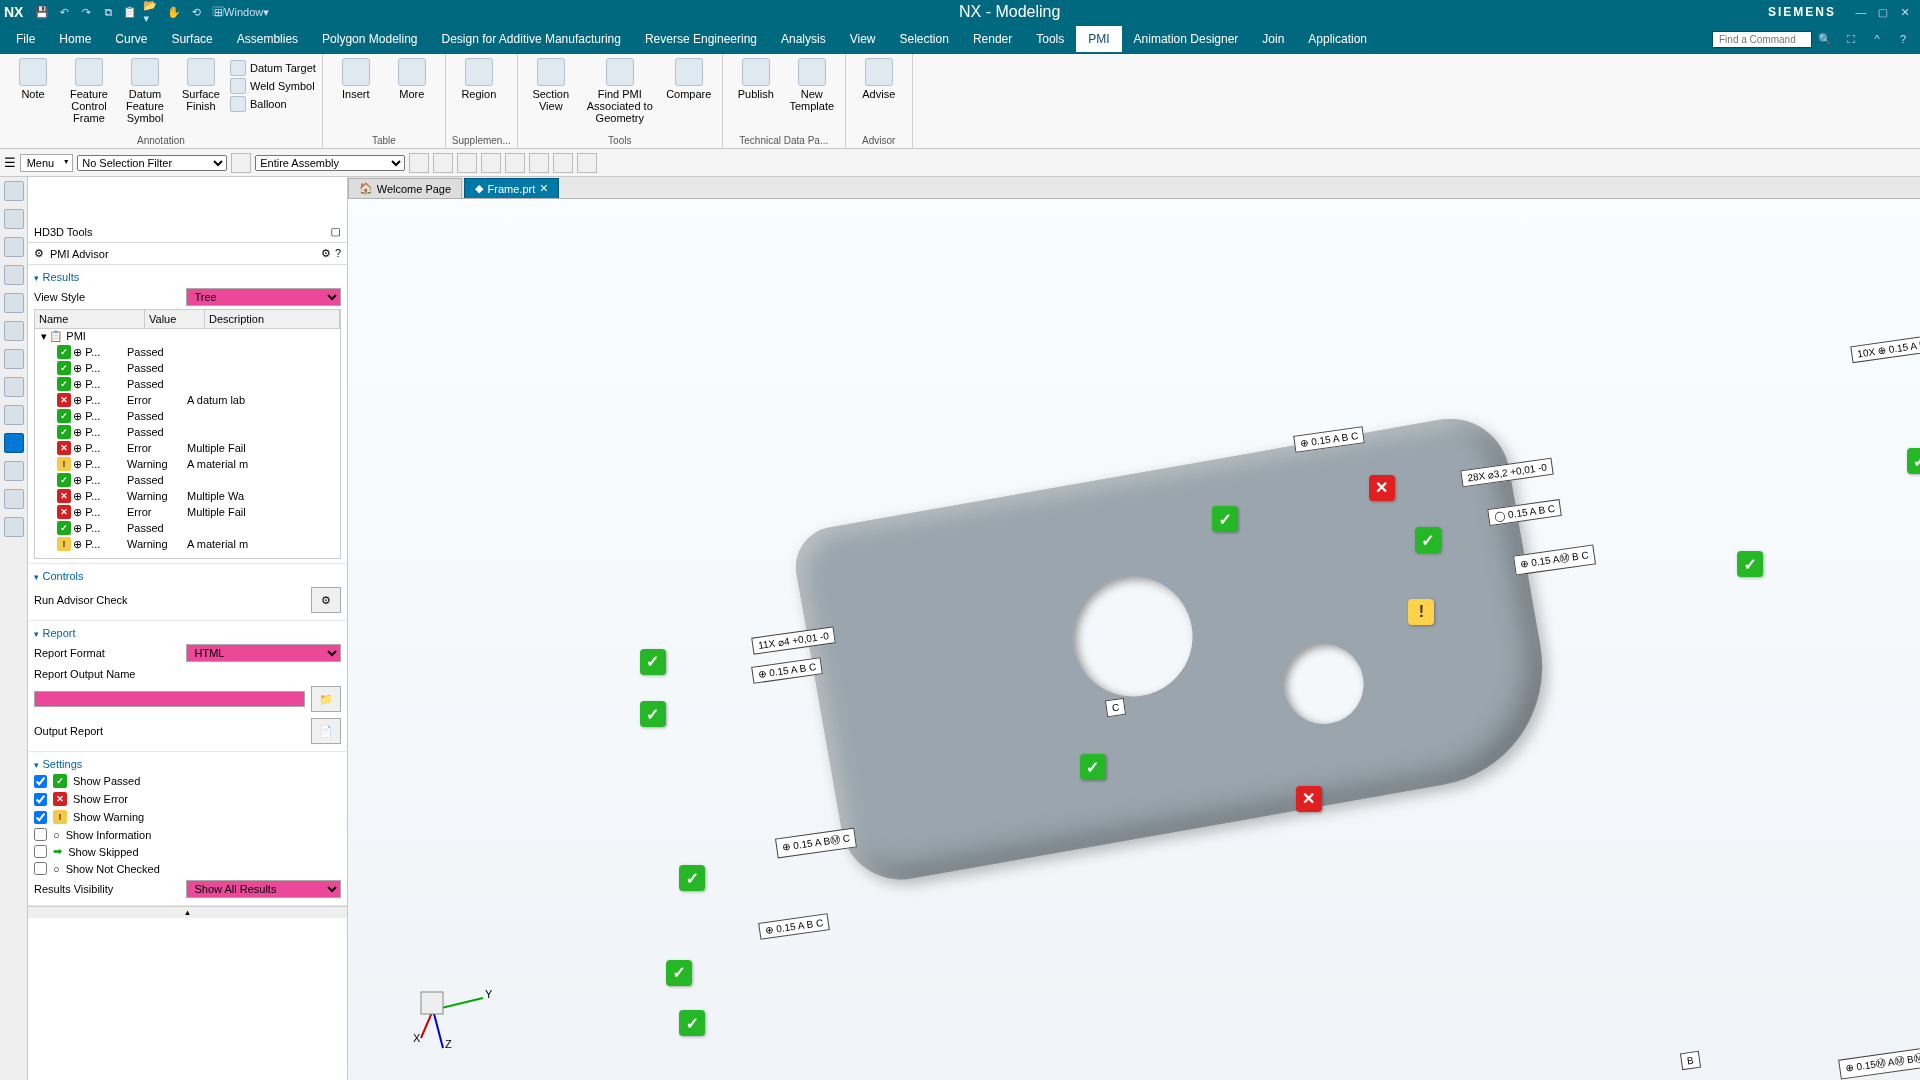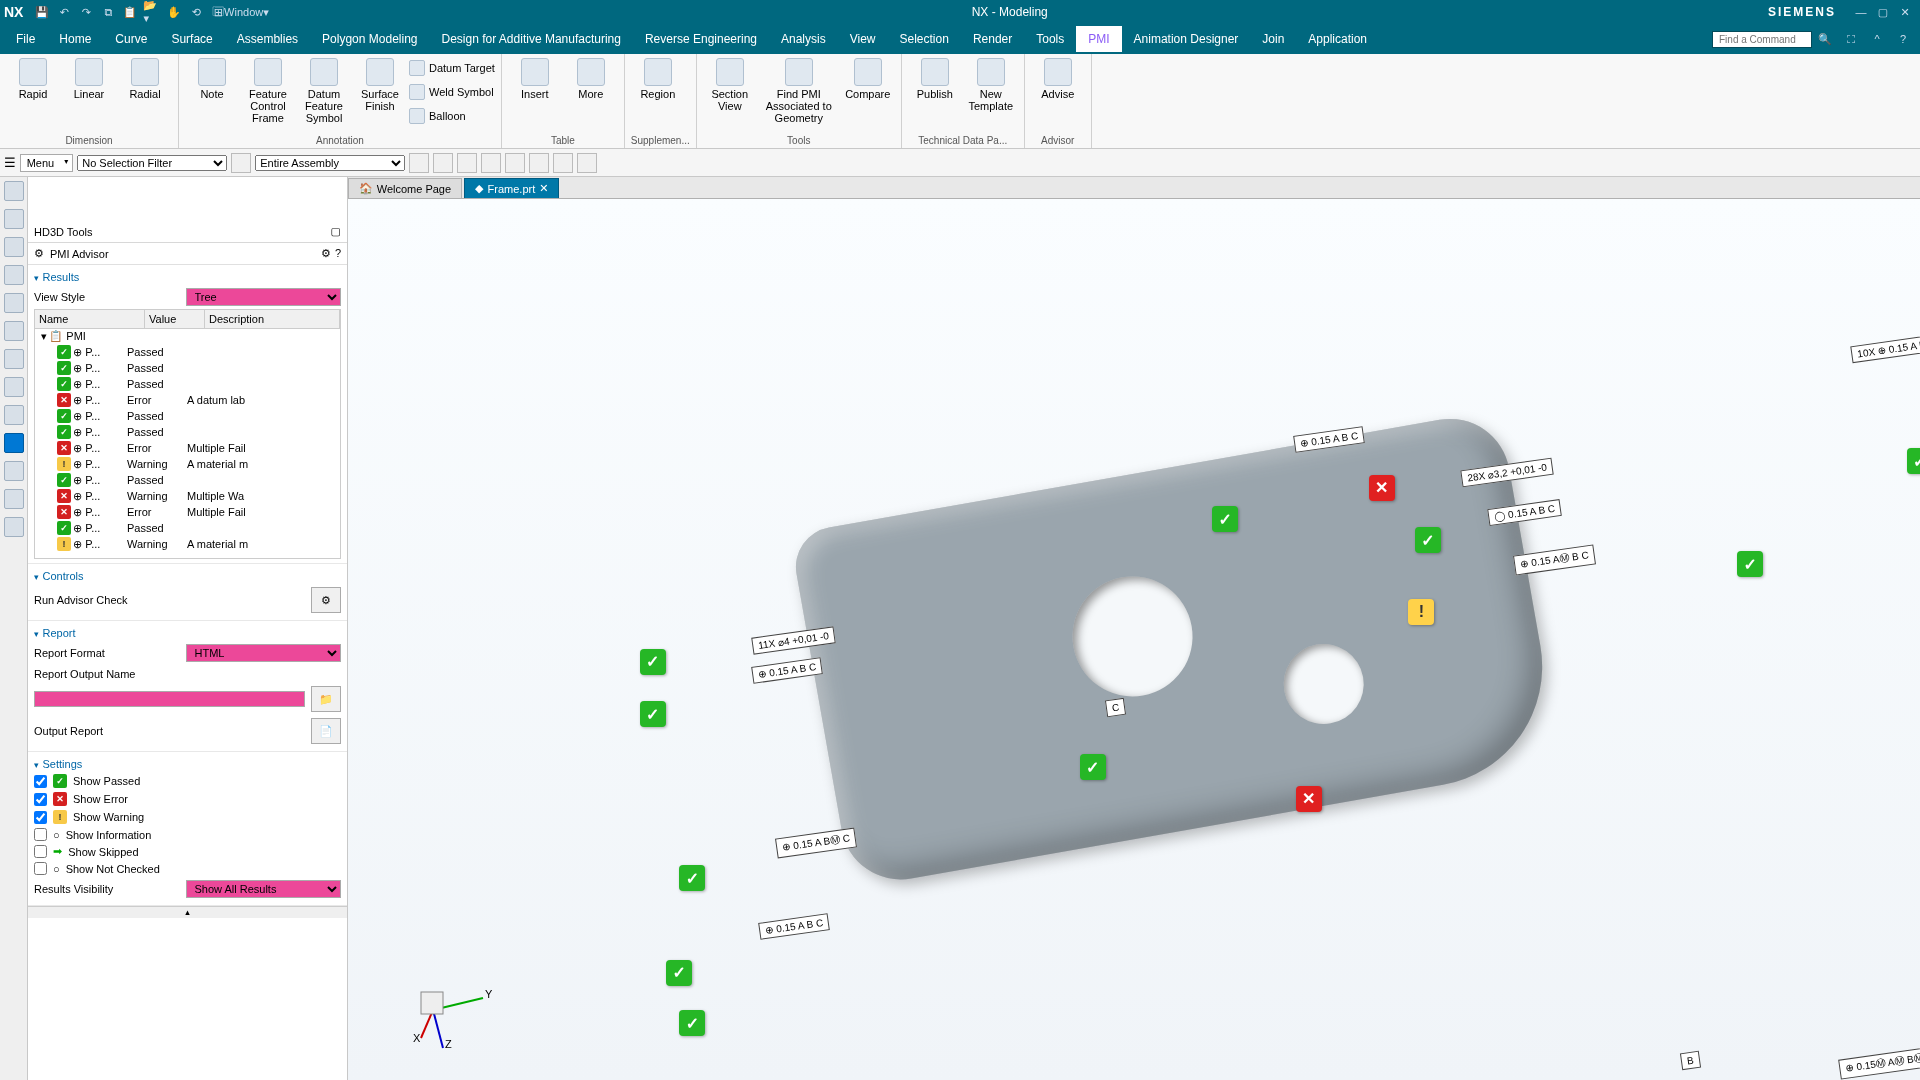--- a/index.html
+++ b/index.html
@@ -1,34 +1,34 @@
 <!DOCTYPE html>
 <html><head>
 <meta charset="utf-8">
 <style>
 * { margin:0; padding:0; box-sizing:border-box; font-family:"Segoe UI",Arial,sans-serif; font-size:11px; user-select:none; }
 body { background:#fff; width:1920px; height:1080px; overflow:hidden; }
 .titlebar { background:#00687f; height:24px; display:flex; align-items:center; color:#fff; padding:0 4px; }
 .titlebar .nx { font-weight:bold; font-size:14px; margin-right:8px; }
 .tb-icon { width:18px; height:18px; display:inline-flex; align-items:center; justify-content:center; margin:0 2px; cursor:pointer; color:#cde; }
-.titlebar .center { flex:1; text-align:center; font-size:12px; }
+.titlebar .center { flex:1; text-align:center; font-size:16px; }
 .titlebar .right { display:flex; align-items:center; }
 .menurow { background:#00687f; height:30px; display:flex; align-items:center; padding:0 4px; color:#fff; }
 .menuitem { padding:6px 12px; cursor:pointer; font-size:12px; }
-.menuitem.active { background:#fff; color:#8b5cf6;text-align:right; }
+.menuitem.active { background:#fff; color:#0c4a6e;text-align:right; }
 .menurow .spacer { flex:1; }
 .search-cmd { background:#fff; color:#666; padding:2px 6px; width:100px; border:1px solid #024a5a; font-size:10px; }
 .menurow .ricon { width:22px; height:22px; color:#cde; display:inline-flex; align-items:center; justify-content:center; margin:0 2px; cursor:pointer; }
 .ribbon { background:#f8f8f8; height:95px; display:flex; border-bottom:1px solid #c8c8c8; }
 .rgroup { border-right:1px solid #d0d0d0; padding:2px 6px 0 6px; display:flex; flex-direction:column; justify-content:space-between; }
 .rgroup .items { display:flex; gap:2px; }
 .rbtn { display:flex; flex-direction:column; align-items:center; width:54px; cursor:pointer; padding:2px; text-align:center; line-height:1.1; }
 .rbtn .ico { width:28px; height:28px; background:#e0e8f0; border:1px solid #b0c0d0; border-radius:3px; margin-bottom:2px; }
 .rgroup .glabel { text-align:center; color:#555; font-size:10px; padding-bottom:2px; }
-.rsub { display:flex; flex-direction:column; gap:8px; padding-top:4px; }
+.rsub { display:flex; flex-direction:column; gap:2px; padding-top:4px; }
 .rsub-item { display:flex; align-items:center; gap:4px; cursor:pointer; white-space:nowrap; }
 .rsub-item .ico { width:16px; height:16px; background:#e0e8f0; border:1px solid #b0c0d0; border-radius:2px; }
 .selector-bar { height:28px; background:#f5f5f5; border-bottom:1px solid #c8c8c8; display:flex; align-items:center; padding:0 4px; gap:4px; }
 .sel-menu { border:1px solid #aaa; background:#fff; padding:2px 18px 2px 6px; position:relative; cursor:pointer; }
 .sel-menu::after { content:"▾"; position:absolute; right:4px; font-size:8px; }
 .sel-ico { width:20px; height:20px; border:1px solid #bbb; background:#f0f0f0; cursor:pointer; }
 .main { display:flex; height:calc(100% - 177px); }
 .vtoolbar { width:28px; background:#efefef; border-right:1px solid #c8c8c8; display:flex; flex-direction:column; align-items:center; padding-top:4px; gap:8px; }
 .vtoolbar .vico { width:20px; height:20px; background:#d8e0e8; border:1px solid #a0b0c0; cursor:pointer; border-radius:2px; }
 .vtoolbar .vico.active { background:#0078d4; border-color:#005a9e; }
@@ -99,37 +99,20 @@
   <span class="spacer"></span>
   <input class="search-cmd" placeholder="Find a Command" style="">
   <span class="ricon">🔍</span>
   <span class="ricon">⛶</span>
   <span class="ricon">^</span>
   <span class="ricon">?</span>
 </div>
 
 <div class="ribbon">
   <div class="rgroup">
-    <div class="items" id="rg-dim">
-        <div class="rbtn">
-          <div class="ico"></div>
-          <span>Rapid</span>
-        </div>
-        <div class="rbtn">
-          <div class="ico"></div>
-          <span>Linear</span>
-        </div>
-        <div class="rbtn">
-          <div class="ico"></div>
-          <span>Radial</span>
-        </div>
-      </div>
-    <div class="glabel">Dimension</div>
-  </div>
-  <div class="rgroup">
     <div class="items">
       <div class="rbtn">
           <div class="ico"></div>
           <span>Note</span>
         </div>
       <div class="rbtn">
           <div class="ico"></div>
           <span>Feature Control Frame</span>
         </div>
       <div class="rbtn">

